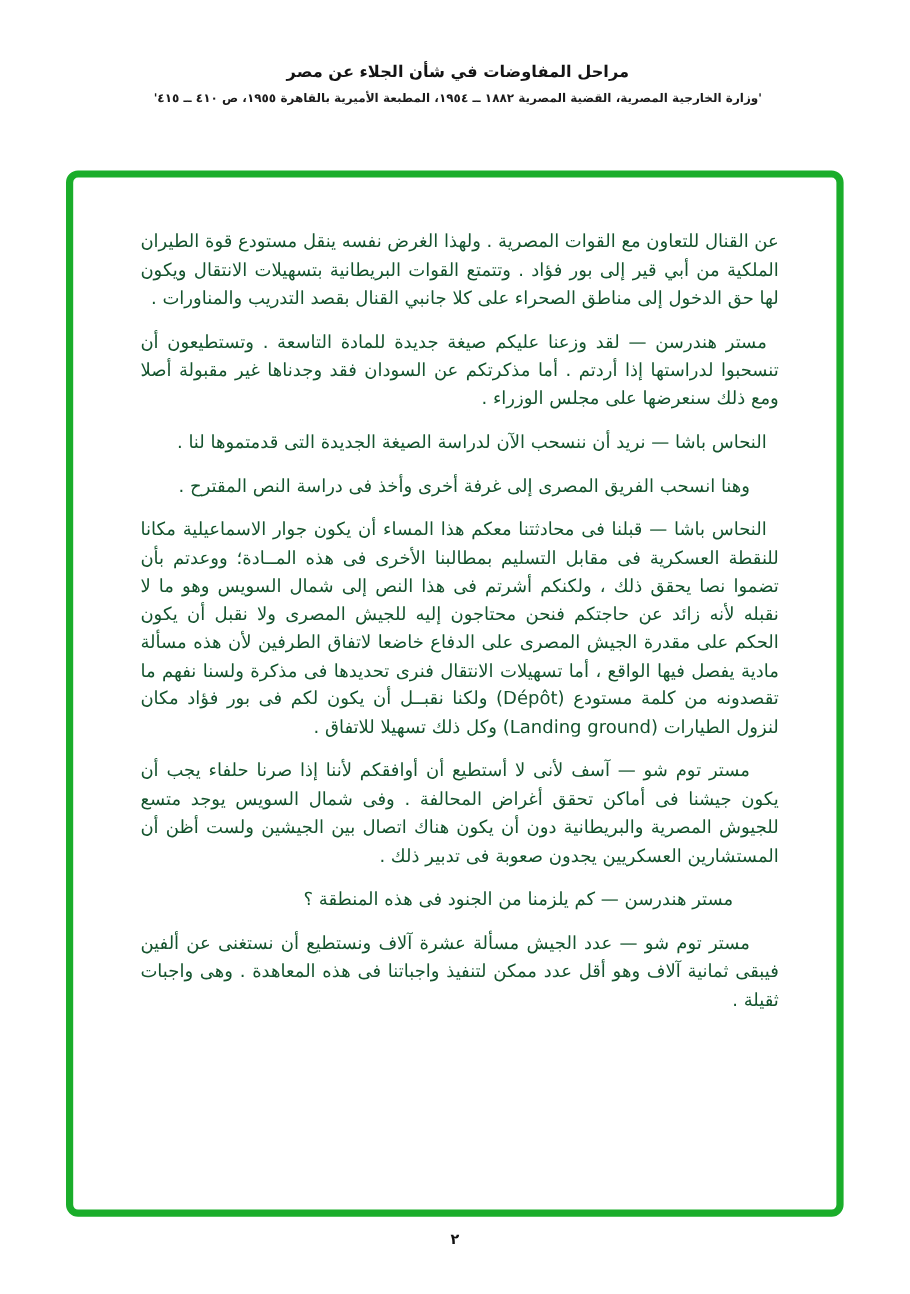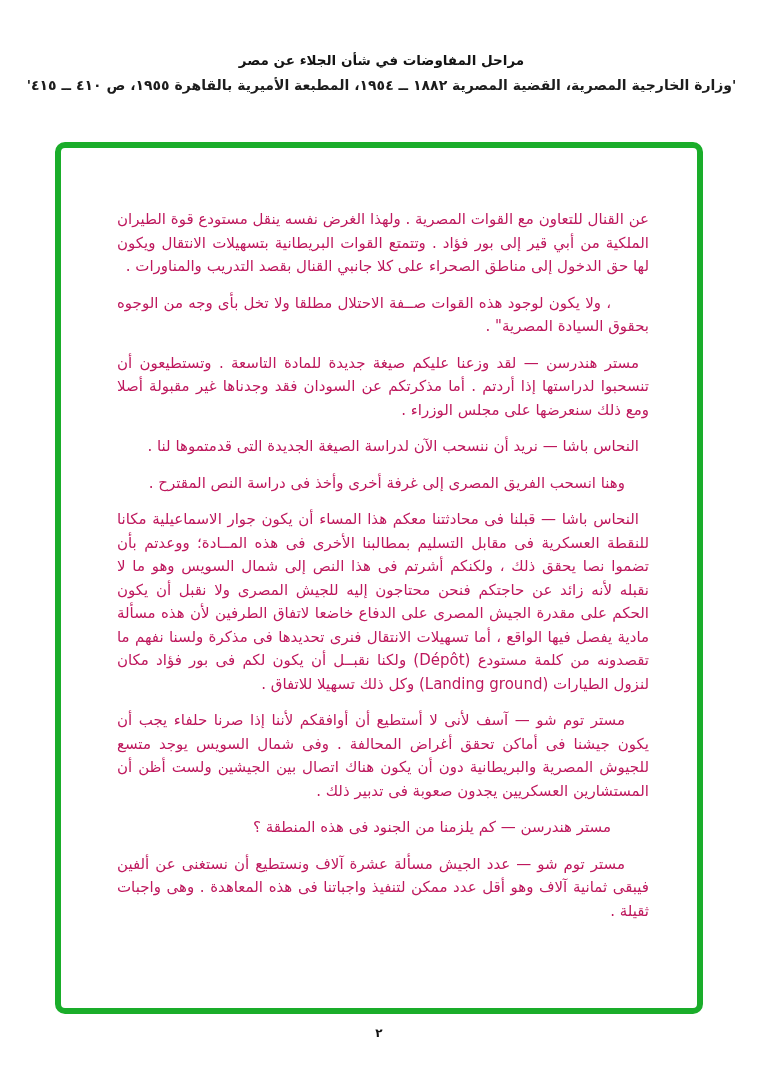--- a/index.html
+++ b/index.html
@@ -29,40 +29,40 @@
     font-weight: bold;
     letter-spacing: 0.2px;
     margin-bottom: 9px;
   }
   .hdr-line2 {
     font-size: 14px;
     font-weight: bold;
     margin-bottom: 8px;
   }
   .hdr-line3 {
-    font-size: 14px;
+    font-size: 10px;
     font-weight: bold;
     color: #1c1c1c;
   }
   
   .green-box {
     position: absolute;
     left: 55px; top: 142px;
     width: 648px; height: 872px;
     border: 6px solid #1aad2a;
     border-radius: 10px;
     background: #ffffff;
   }
   .text-column {
     direction: rtl;
     text-align: justify;
-    padding: 60px 48px 0 56px;
+    padding: 42px 48px 0 56px;
     font-size: 15px;
     line-height: 23.5px;
-    color: #be185d;
+    color: #14532d;
   }
   .text-column p {
     margin: 0 0 13px 0;
   }
   .ind-s { text-indent: 10px; }
   .ind-m { text-indent: 24px; }
   .ind-l { text-indent: 38px; }
   
   .page-number {
     position: absolute;
@@ -80,21 +80,20 @@
 <div class="page">
 
   <div class="doc-header">
     <div class="hdr-line1">مراحل المفاوضات في شأن الجلاء عن مصر</div>
     <div class="hdr-line3">'وزارة الخارجية المصرية، القضية المصرية ١٨٨٢ ــ ١٩٥٤، المطبعة الأميرية بالقاهرة ١٩٥٥، ص ٤١٠ ــ ٤١٥'</div>
   </div>
 
   <div class="green-box">
     <div class="text-column">
       <p>عن القنال للتعاون مع القوات المصرية . ولهذا الغرض نفسه ينقل مستودع قوة الطيران الملكية من أبي قير إلى بور فؤاد . وتتمتع القوات البريطانية بتسهيلات الانتقال ويكون لها حق الدخول إلى مناطق الصحراء على كلا جانبي القنال بقصد التدريب والمناورات .</p>
-      <p class="ind-l">، ولا يكون لوجود هذه القوات صــفة الاحتلال مطلقا ولا تخل بأى وجه من الوجوه بحقوق السيادة المصرية" .</p>
       <p class="ind-s">مستر هندرسن — لقد وزعنا عليكم صيغة جديدة للمادة التاسعة . وتستطيعون أن تنسحبوا لدراستها إذا أردتم . أما مذكرتكم عن السودان فقد وجدناها غير مقبولة أصلا ومع ذلك سنعرضها على مجلس الوزراء .</p>
       <p class="ind-s">النحاس باشا — نريد أن ننسحب الآن لدراسة الصيغة الجديدة التى قدمتموها لنا .</p>
       <p class="ind-m">وهنا انسحب الفريق المصرى إلى غرفة أخرى وأخذ فى دراسة النص المقترح .</p>
       <p class="ind-s">النحاس باشا — قبلنا فى محادثتنا معكم هذا المساء أن يكون جوار الاسماعيلية مكانا للنقطة العسكرية فى مقابل التسليم بمطالبنا الأخرى فى هذه المــادة؛ ووعدتم بأن تضموا نصا يحقق ذلك ، ولكنكم أشرتم فى هذا النص إلى شمال السويس وهو ما لا نقبله لأنه زائد عن حاجتكم فنحن محتاجون إليه للجيش المصرى ولا نقبل أن يكون الحكم على مقدرة الجيش المصرى على الدفاع خاضعا لاتفاق الطرفين لأن هذه مسألة مادية يفصل فيها الواقع ، أما تسهيلات الانتقال فنرى تحديدها فى مذكرة ولسنا نفهم ما تقصدونه من كلمة مستودع (Dépôt) ولكنا نقبــل أن يكون لكم فى بور فؤاد مكان لنزول الطيارات (Landing ground) وكل ذلك تسهيلا للاتفاق .</p>
       <p class="ind-m">مستر توم شو — آسف لأنى لا أستطيع أن أوافقكم لأننا إذا صرنا حلفاء يجب أن يكون جيشنا فى أماكن تحقق أغراض المحالفة . وفى شمال السويس يوجد متسع للجيوش المصرية والبريطانية دون أن يكون هناك اتصال بين الجيشين ولست أظن أن المستشارين العسكريين يجدون صعوبة فى تدبير ذلك .</p>
       <p class="ind-l">مستر هندرسن — كم يلزمنا من الجنود فى هذه المنطقة ؟</p>
       <p class="ind-m">مستر توم شو — عدد الجيش مسألة عشرة آلاف ونستطيع أن نستغنى عن ألفين فيبقى ثمانية آلاف وهو أقل عدد ممكن لتنفيذ واجباتنا فى هذه المعاهدة . وهى واجبات ثقيلة .</p>
     </div>
   </div>
 

